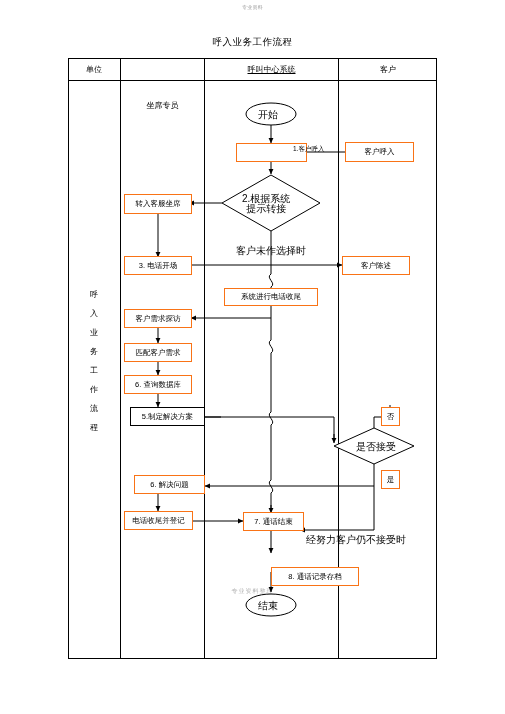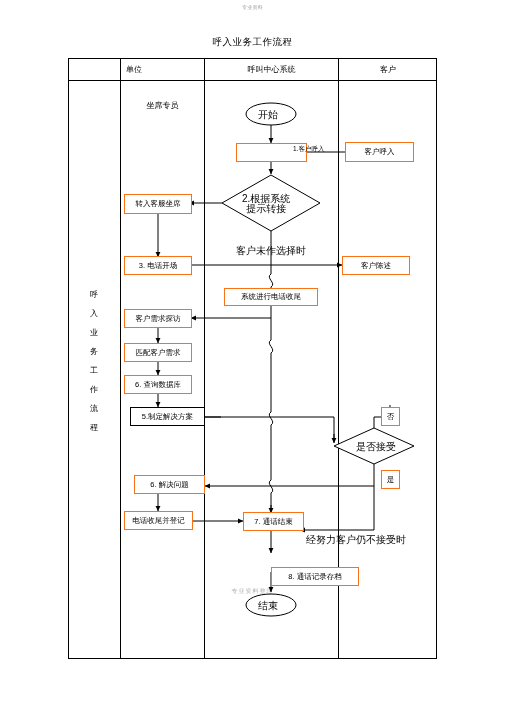--- a/index.html
+++ b/index.html
@@ -79,23 +79,23 @@
   .v2 { left: 204px; }
   .v3 { left: 338px; }
   .hdr-cell {
     position: absolute;
     top: 62px;
     height: 16px;
     line-height: 16px;
     text-align: center;
     font-size: 8px;
   }
-  .hc0 { left: 68px;  width: 52px; margin-left: 40px; }
+  .hc0 { left: 68px;  width: 52px; }
   .hc1 { left: 121px; width: 83px; margin-top: 36px; }
-  .hc2 { left: 205px; width: 133px; }
+  .hc2 { left: 205px; width: 133px; text-decoration: underline; }
   .hc3 { left: 339px; width: 98px; }
 
   .sidelabel {
     position: absolute;
     left: 78px;
     top: 285px;
     width: 32px;
     font-size: 8px;
     line-height: 19px;
     text-align: center;

